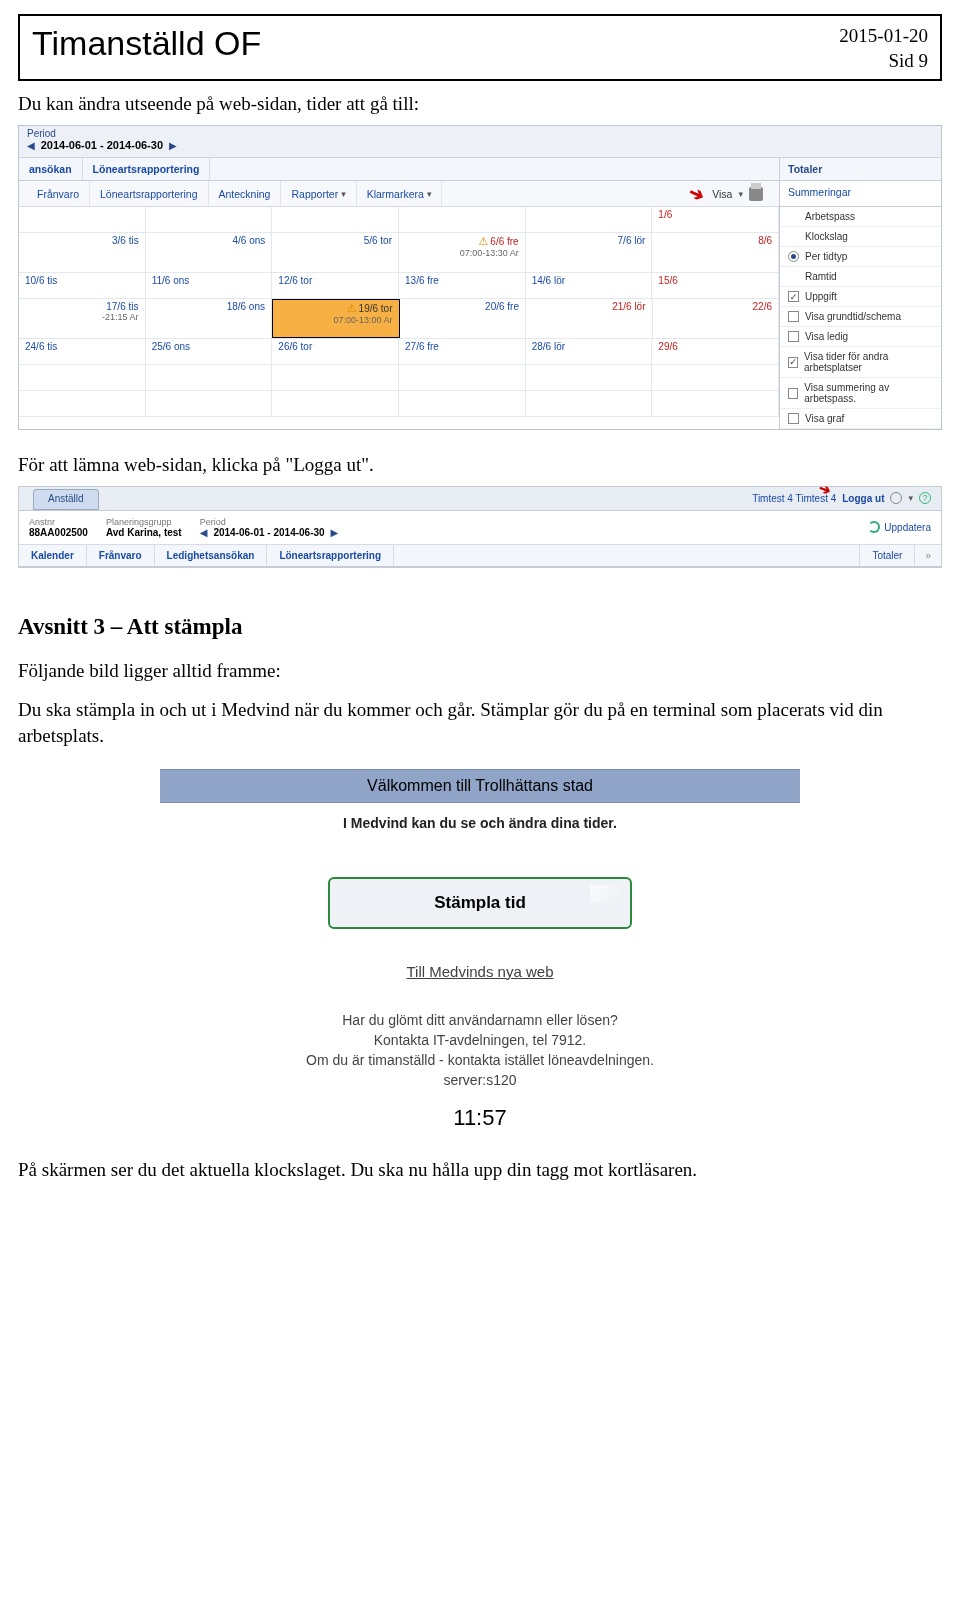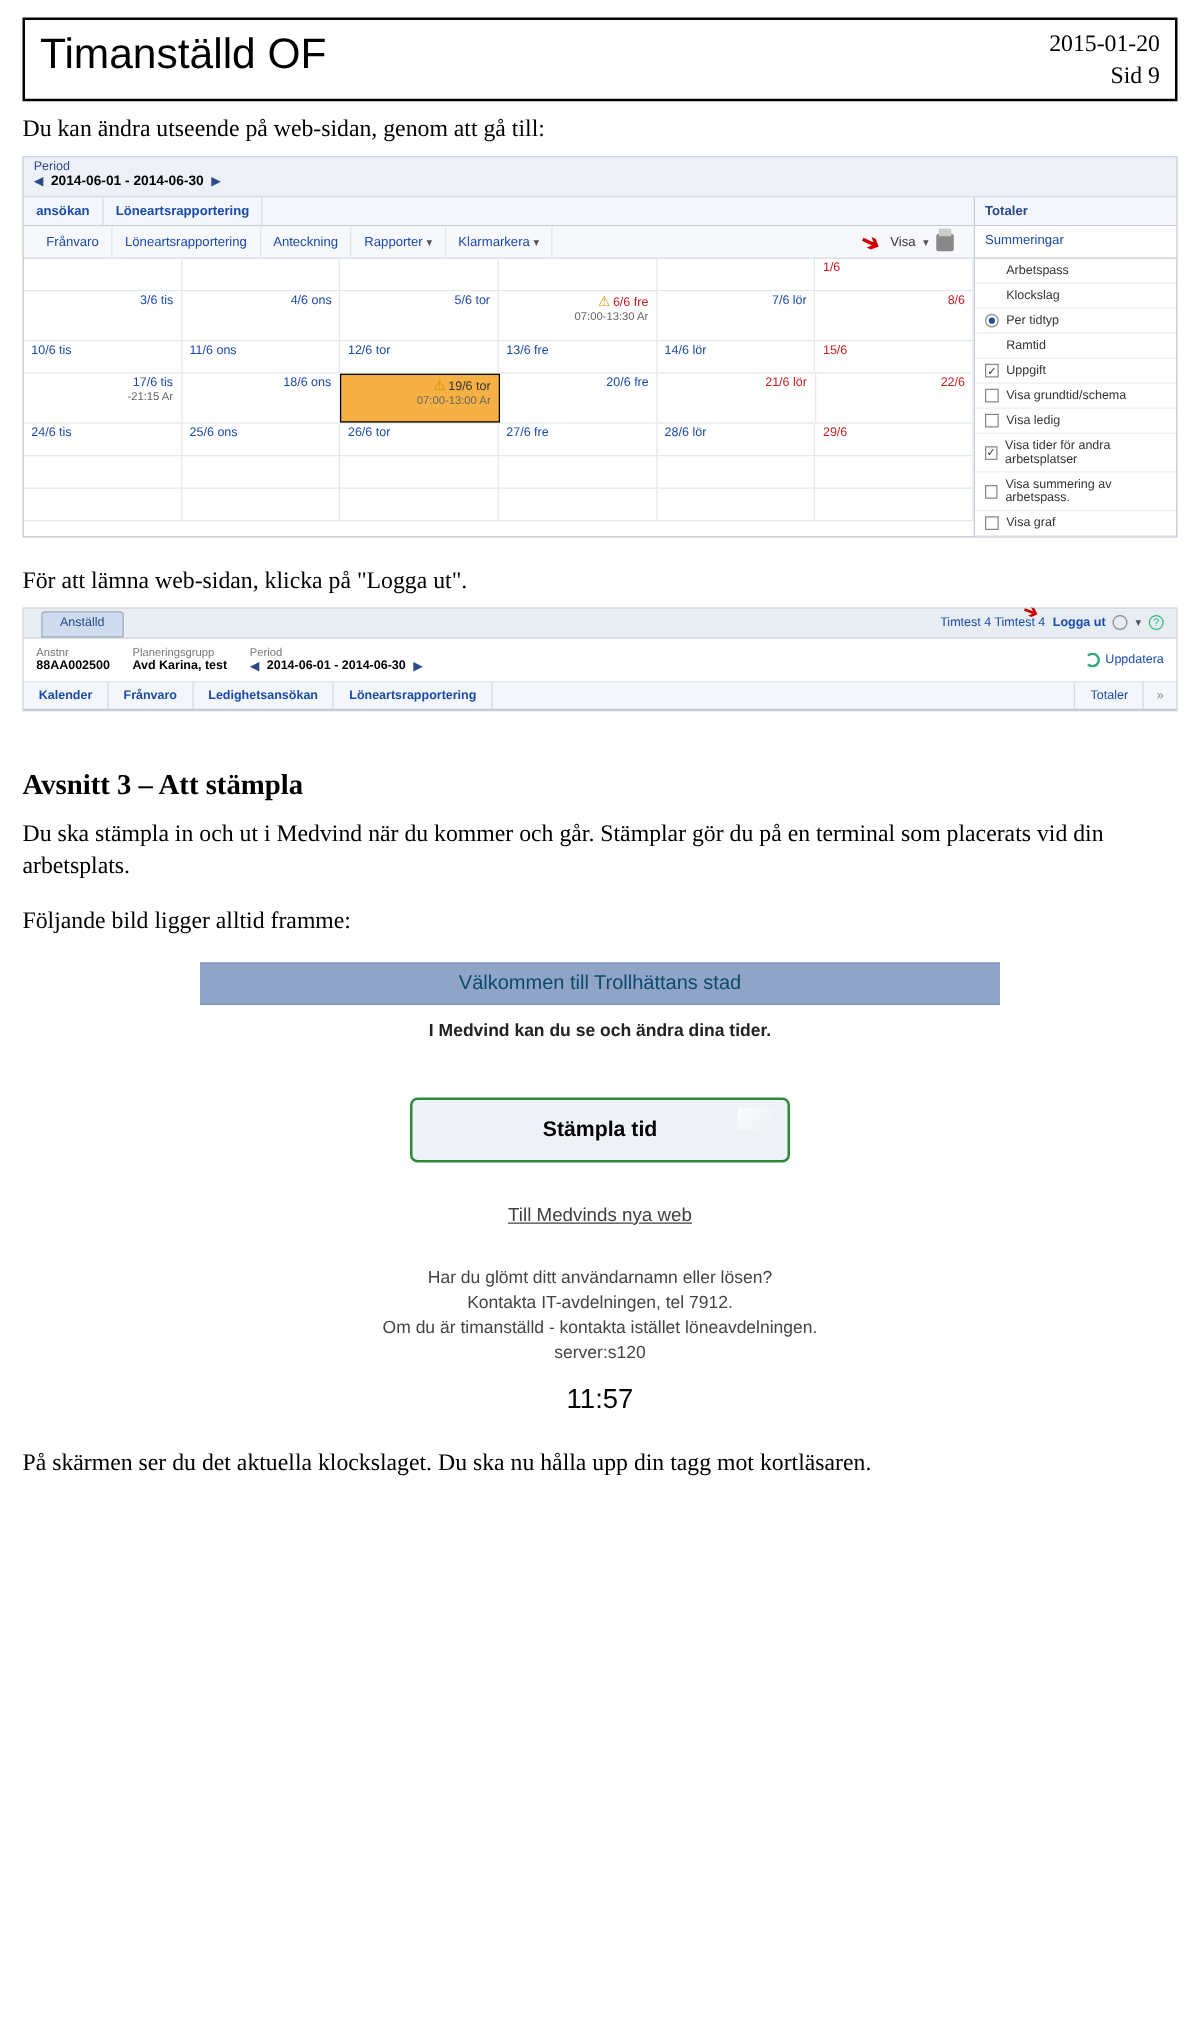--- a/index.html
+++ b/index.html
@@ -78,21 +78,21 @@
   .s2-t.bold { font-weight: 700; }
   .s2-tot { margin-left: auto; padding: 5px 12px; color: #1a4aa8; border-left: 1px solid #d6dbe4; }
   .s2-chev { padding: 5px 10px; color: #888; border-left: 1px solid #d6dbe4; }
   .s2-red-arrow { color: #c00; font-weight: 700; font-size: 14px; position: absolute; top: -6px; right: 110px; transform: rotate(20deg); }
   
   
   .section-h { font-family: "Comic Sans MS", cursive; font-weight: 700; font-size: 23px; margin-top: 46px; }
   
   
   .shot3 { margin: 20px auto 0 auto; width: 640px; font-family: Verdana, Arial, sans-serif; font-size: 14px; }
-  .s3-banner { background: #8fa4c6; color: #0c4a6e; text-align: center; padding: 7px 0; font-size: 16px; border-top: 1px solid #7a90b3; border-bottom: 1px solid #7a90b3; }
+  .s3-banner { background: #8fa4c6; color: #000000; text-align: center; padding: 7px 0; font-size: 16px; border-top: 1px solid #7a90b3; border-bottom: 1px solid #7a90b3; }
   .s3-intro { text-align: center; font-weight: 700; color: #222; font-size: 14px; padding: 12px 0 20px 0; }
   .s3-form { width: 460px; margin: 0 auto; border-top: 1px solid #ccc; border-bottom: 1px solid #ccc; padding: 22px 0; }
   .s3-field { display: flex; align-items: center; gap: 8px; margin: 10px 0; }
   .s3-label { width: 110px; text-align: left; color: #333; font-size: 14px; padding-left: 22px; }
   .s3-select, .s3-input { border: 1px solid #999; height: 28px; font-size: 14px; padding: 0 6px; background: #fff; }
   .s3-select { width: 200px; }
   .s3-input { width: 200px; }
   .s3-kbd { width: 32px; height: 18px; border: 1px solid #333; background: repeating-linear-gradient(90deg, #333 0 1px, #fff 1px 3px); }
   
   .s3-stamp { display: block; margin: 26px auto 0 auto; width: 304px; border: 2px solid #2a8a3a; border-radius: 6px; background: #eef1f5; color: #000; font-weight: 700; font-size: 17px; text-align: center; padding: 14px 0; position: relative; }
@@ -112,21 +112,21 @@
   <div class="title-box">
     <div class="title-row">
       <div class="title-main">Timanställd  OF</div>
       <div class="title-meta">
         <div>2015-01-20</div>
         <div>Sid 9</div>
       </div>
     </div>
   </div>
 
-  <div class="body-text">Du kan ändra utseende på web-sidan, genom att gå till:</div>
+  <div class="body-text">Du kan ändra utseende på web-sidan, tider att gå till:</div>
 
   <div class="shot1">
     <div class="s1-period">
       <div style="display:flex;flex-direction:column;">
         <span class="lbl">Period</span>
         <span style="display:flex;align-items:center;gap:6px;">
           <span class="s1-tri">◀</span>
           <span class="dates">2014-06-01 - 2014-06-30</span>
           <span class="s1-tri">▶</span>
         </span>
@@ -309,22 +309,22 @@
       <div class="s2-t bold">Kalender</div>
       <div class="s2-t bold">Frånvaro</div>
       <div class="s2-t bold">Ledighetsansökan</div>
       <div class="s2-t bold">Löneartsrapportering</div>
       <div class="s2-tot">Totaler</div>
       <div class="s2-chev">»</div>
     </div>
   </div>
 
   <div class="section-h">Avsnitt 3 – Att stämpla</div>
+  <div class="body-text" style="margin-top:18px;">Följande bild ligger alltid framme:</div>
   <div class="body-text" style="margin-top:14px;">Du ska stämpla in och ut i Medvind när du kommer och går. Stämplar gör du på en terminal som placerats vid din arbetsplats.</div>
-  <div class="body-text" style="margin-top:18px;">Följande bild ligger alltid framme:</div>
 
   <div class="shot3">
     <div class="s3-banner">Välkommen till Trollhättans stad</div>
     <div class="s3-intro">I Medvind kan du se och ändra dina tider.</div>
     <div class="s3-stamp">
       <span>Stämpla tid</span>
       <span class="shine"></span>
     </div>
     <a class="s3-link">Till Medvinds nya web</a>
     <div class="s3-help">

